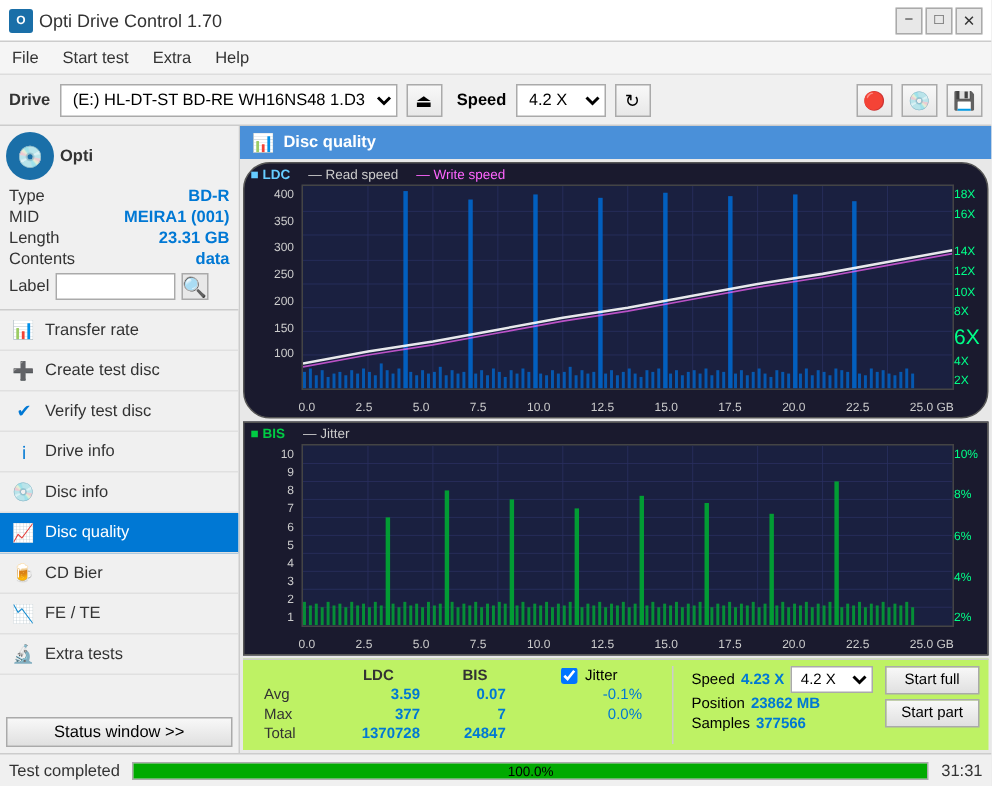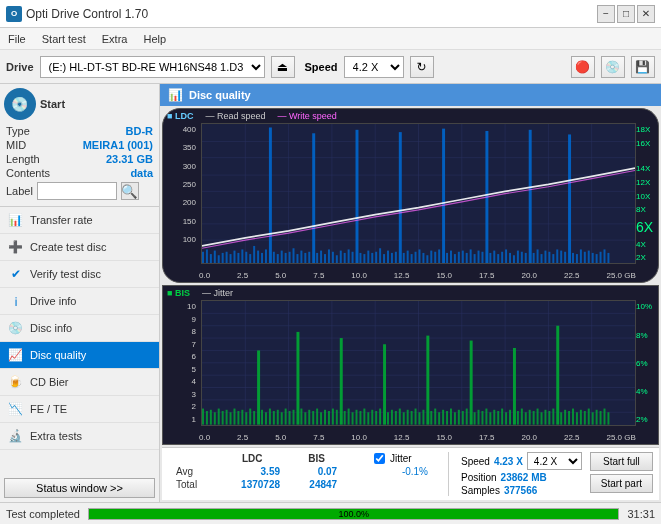--- a/index.html
+++ b/index.html
@@ -65,21 +65,21 @@
     
     
     .charts-area { flex: 1; display: flex; flex-direction: column; padding: 2px; gap: 2px; }
     
     .chart-container { background: #1a1a2e; border: 1px solid #555; position: relative; flex: 1; }
     
     
     .chart-plot { position: absolute; top: 14px; left: 38px; right: 22px; bottom: 18px; background: #1a2040; border: 1px solid #444; overflow: hidden; }
     
     
-    .stats-panel { background: #ffffff; border-top: 1px solid #ccc; padding: 4px 6px; display: flex; gap: 8px; align-items: flex-start; }
+    .stats-panel { background: #bef264; border-top: 1px solid #ccc; padding: 4px 6px; display: flex; gap: 8px; align-items: flex-start; }
     .stats-table { font-size: 10px; border-collapse: collapse; flex: 1; }
     .stats-table td { padding: 1px 8px; text-align: right; }
     .stats-table th { padding: 1px 8px; text-align: center; font-weight: bold; color: #333; }
     .stats-blue { color: #0078d4; font-weight: bold; }
     .stats-neg { color: #0078d4; }
     .speed-info { font-size: 10px; display: flex; flex-direction: column; gap: 2px; }
     .speed-row { display: flex; gap: 4px; align-items: center; }
     .speed-val { color: #0078d4; font-weight: bold; }
     .start-btns { display: flex; flex-direction: column; gap: 3px; }
     .start-btn { padding: 3px 10px; background: linear-gradient(180deg, #f8f8f8, #e0e0e0); border: 1px solid #aaa; cursor: pointer; font-size: 10px; white-space: nowrap; }
@@ -136,21 +136,21 @@
 </div>
 
 <div class="main">
 
   <div class="sidebar">
 
     <div class="disc-panel">
       <div class="disc-header">
         <div class="disc-icon">💿</div>
         <div class="disc-info">
-          <div style="font-size:11px;font-weight:bold;color:#333;">Start</div>
+          <div style="font-size:11px;font-weight:bold;color:#333;">Opti</div>
         </div>
       </div>
       <div class="disc-row">
         <span class="label">Type</span>
         <span class="value">BD-R</span>
       </div>
       <div class="disc-row">
         <span class="label">MID</span>
         <span class="value">MEIRA1 (001)</span>
       </div>
@@ -587,20 +587,27 @@
           </thead>
           <tbody>
             <tr>
               <td style="text-align:left;color:#333;">Avg</td>
               <td class="stats-blue">3.59</td>
               <td class="stats-blue">0.07</td>
               <td></td>
               <td class="stats-neg">-0.1%</td>
             </tr>
             <tr>
+              <td style="text-align:left;color:#333;">Max</td>
+              <td class="stats-blue">377</td>
+              <td class="stats-blue">7</td>
+              <td></td>
+              <td class="stats-neg">0.0%</td>
+            </tr>
+            <tr>
               <td style="text-align:left;color:#333;">Total</td>
               <td class="stats-blue">1370728</td>
               <td class="stats-blue">24847</td>
               <td></td>
               <td></td>
             </tr>
           </tbody>
         </table>
 
         <div style="width:1px;background:#ccc;align-self:stretch;margin:0 4px;"></div>

